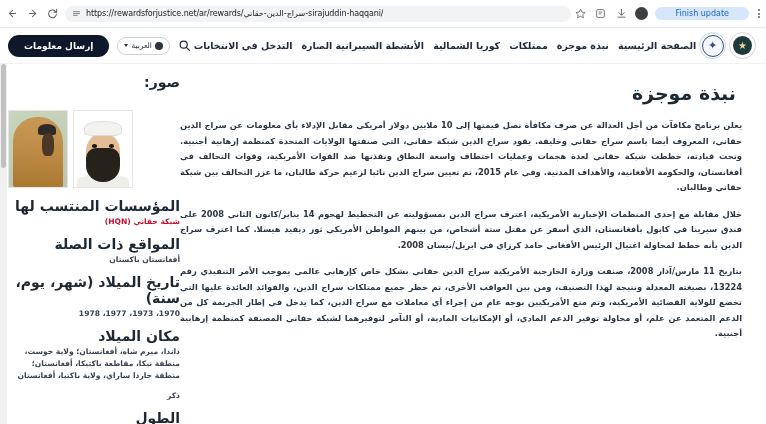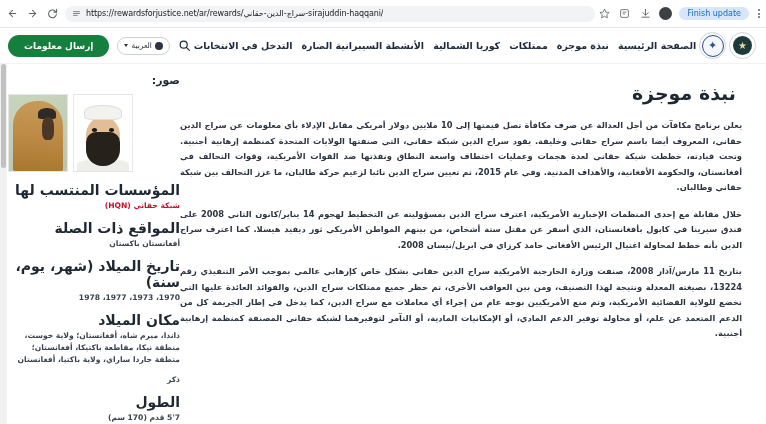--- a/index.html
+++ b/index.html
@@ -63,21 +63,21 @@
     width: 13px; height: 13px; border-radius: 50%;
     background: #3c4043; color: #fff;
     font-size: 7px; display: flex; align-items: center; justify-content: center;
     font-weight: bold;
   }
   #finish-update-btn {
     background: #d7e6fb;
     color: #1b66c9;
     font-size: 8px;
     border-radius: 9px;
-    padding: 2px 8px;
+    padding: 2px 20px;
     white-space: nowrap;
     border: none;
     font-family: "DejaVu Sans", "Liberation Sans", sans-serif;
     text-align: right;
   }
   #kebab-menu { color: #5f6368; display: flex; flex-direction: column; gap: 1.5px; padding: 0 2px; }
   #kebab-menu i { width: 2px; height: 2px; background: #5f6368; border-radius: 50%; display: block; }
 
   
   #site-header {
@@ -148,21 +148,21 @@
     background: #2b3542; display: inline-block;
     flex: 0 0 auto;
   }
   #lang-select .caret {
     width: 0; height: 0;
     border-left: 2.5px solid transparent;
     border-right: 2.5px solid transparent;
     border-top: 3px solid #2b3542;
   }
   #submit-info-btn {
-    background: #15803d;
+    background: #0f172a;
     color: #ffffff;
     font-size: 9px;
     font-weight: 700;
     border-radius: 14px;
     padding: 6px 16px;
     white-space: nowrap;
     border: none;
     font-family: "DejaVu Sans", sans-serif;
   }
 
@@ -211,21 +211,21 @@
     margin-bottom: 2px;
   }
   .side-value {
     font-size: 7.6px;
     color: #3a434f;
     line-height: 12px;
     margin-bottom: 8px;
     font-weight: 700;
   }
   .side-value.link { color: #c8102e; }
-  #photos-label { font-size: 11px; font-weight: 700; color: #1e2833; margin-bottom: 7px; }
+  #photos-label { font-size: 14px; font-weight: 700; color: #1e2833; margin-bottom: 20px; }
   #photo-row {
     display: flex;
     gap: 5px;
     justify-content: flex-start;
     margin-bottom: 10px;
     direction: ltr;
   }
   .photo {
     width: 60px; height: 78px;
     border: 1px solid #e6e6e6;

